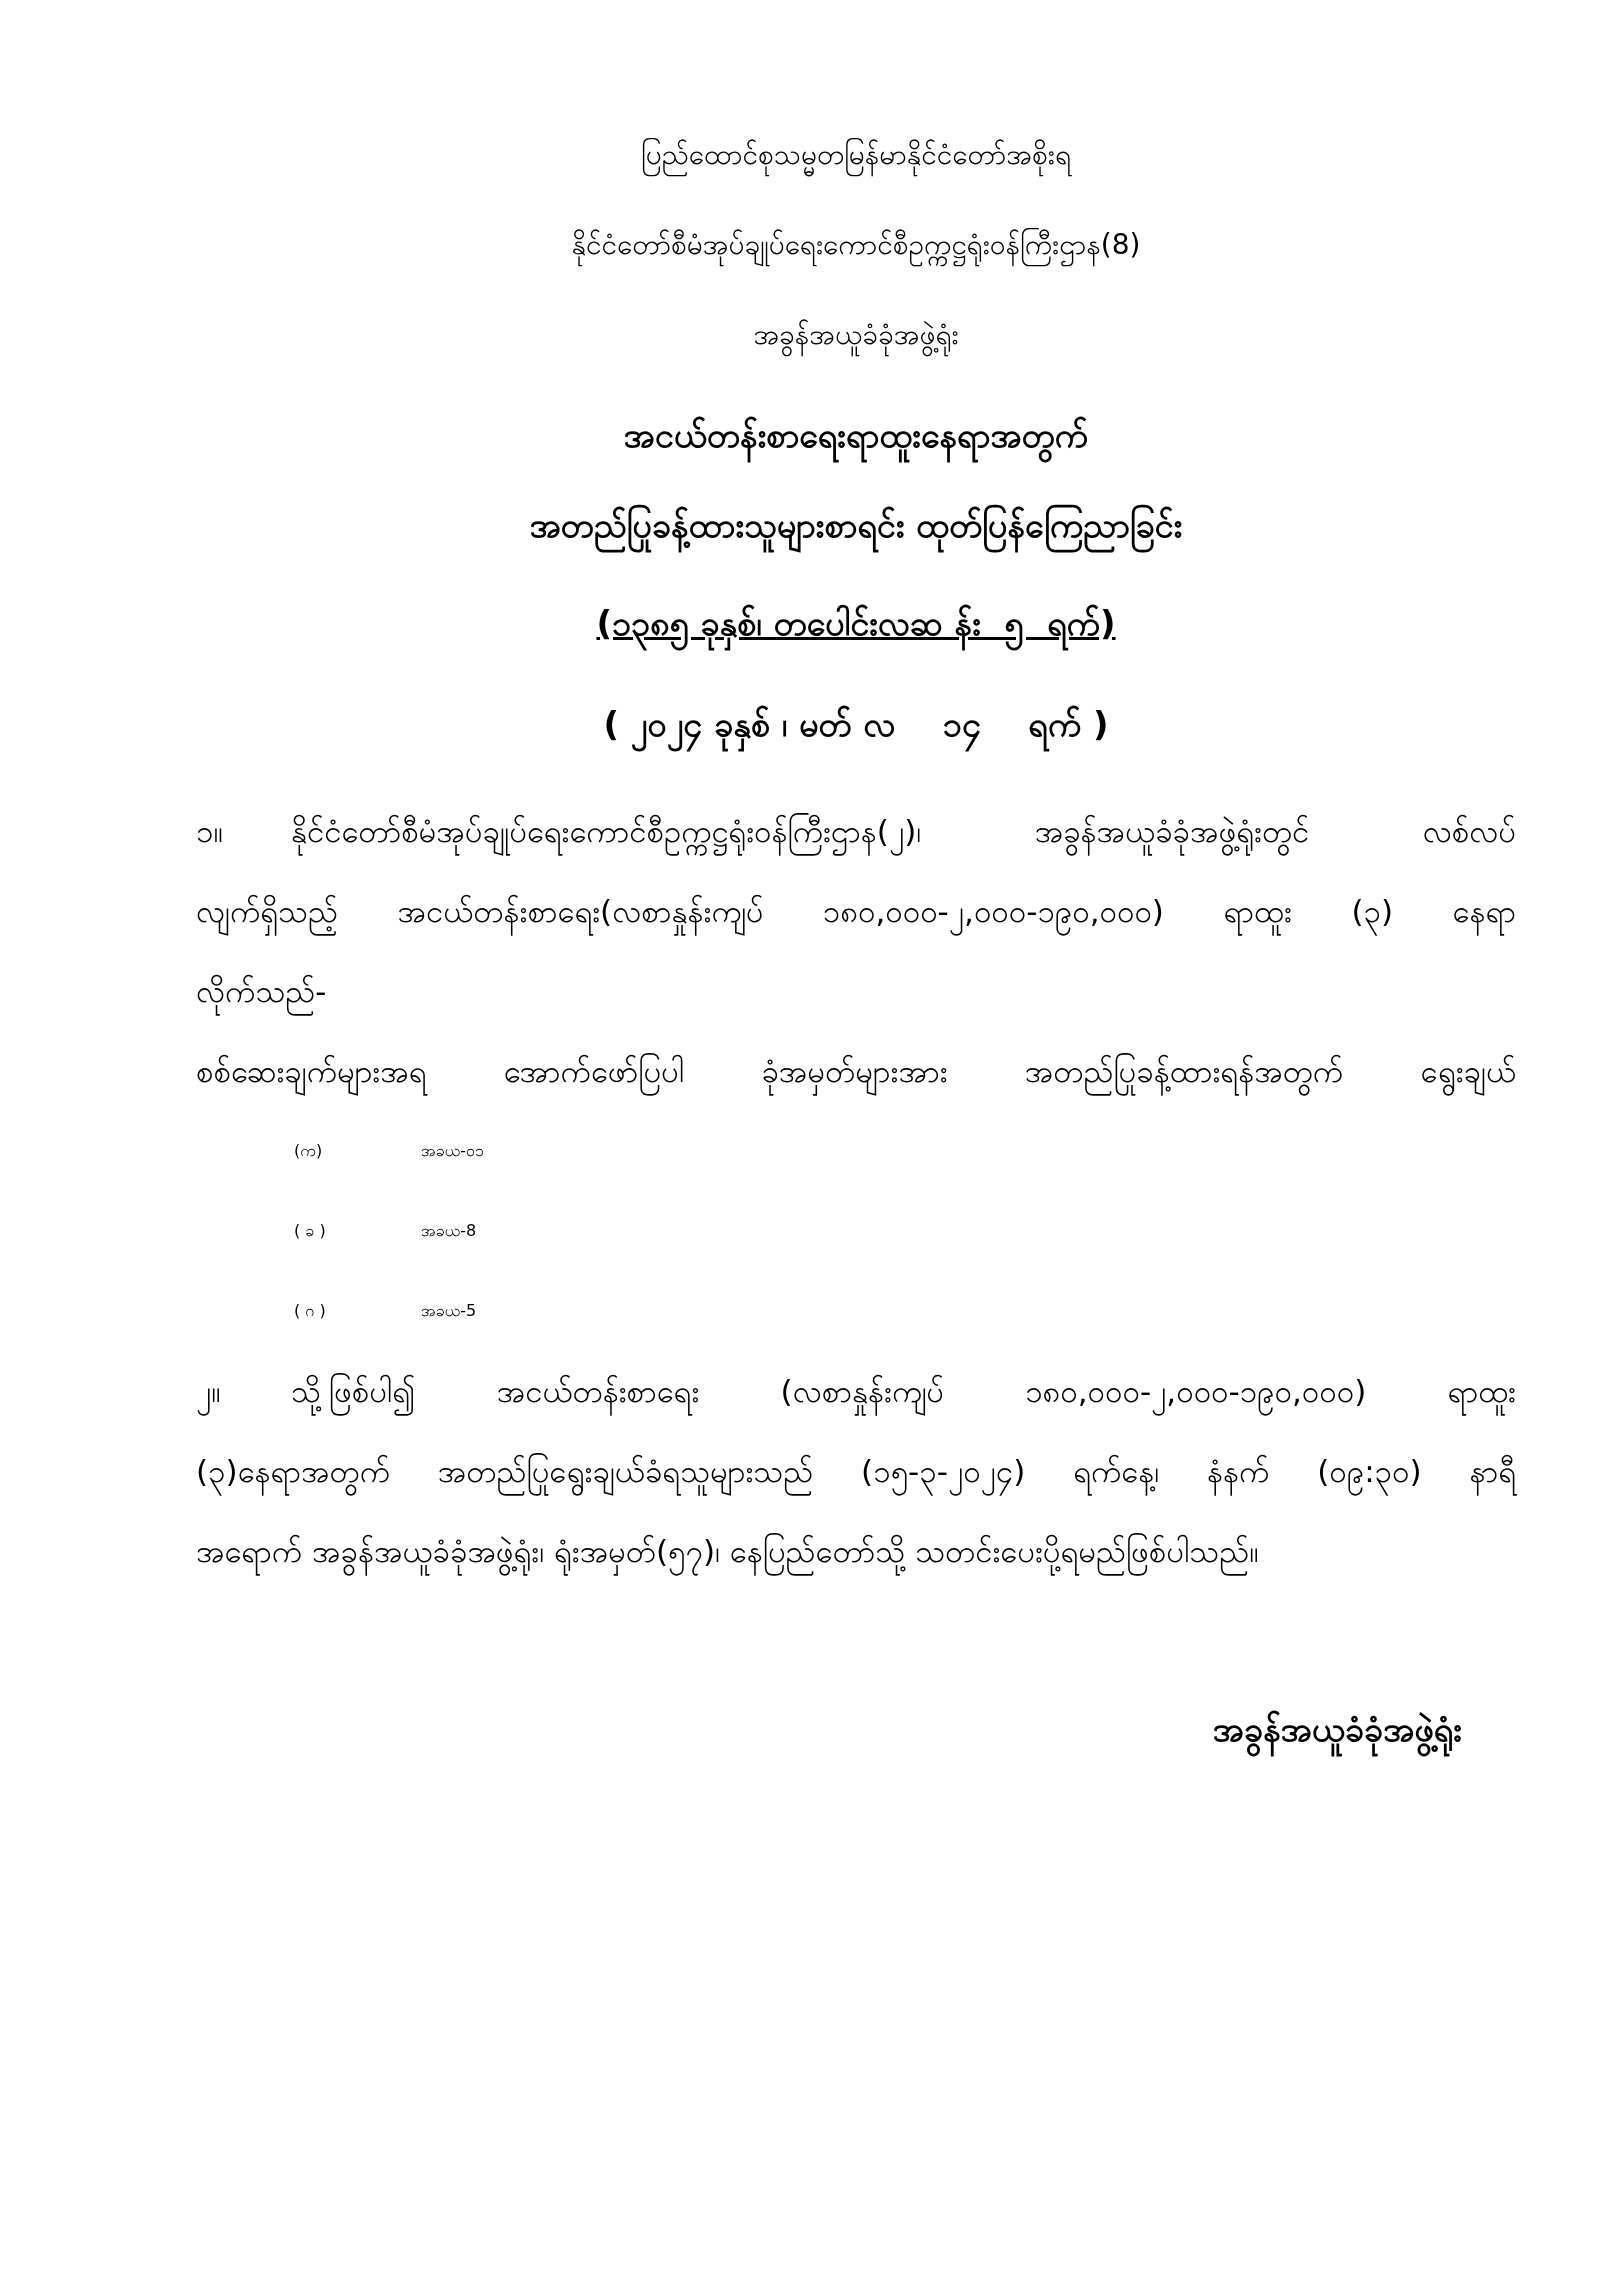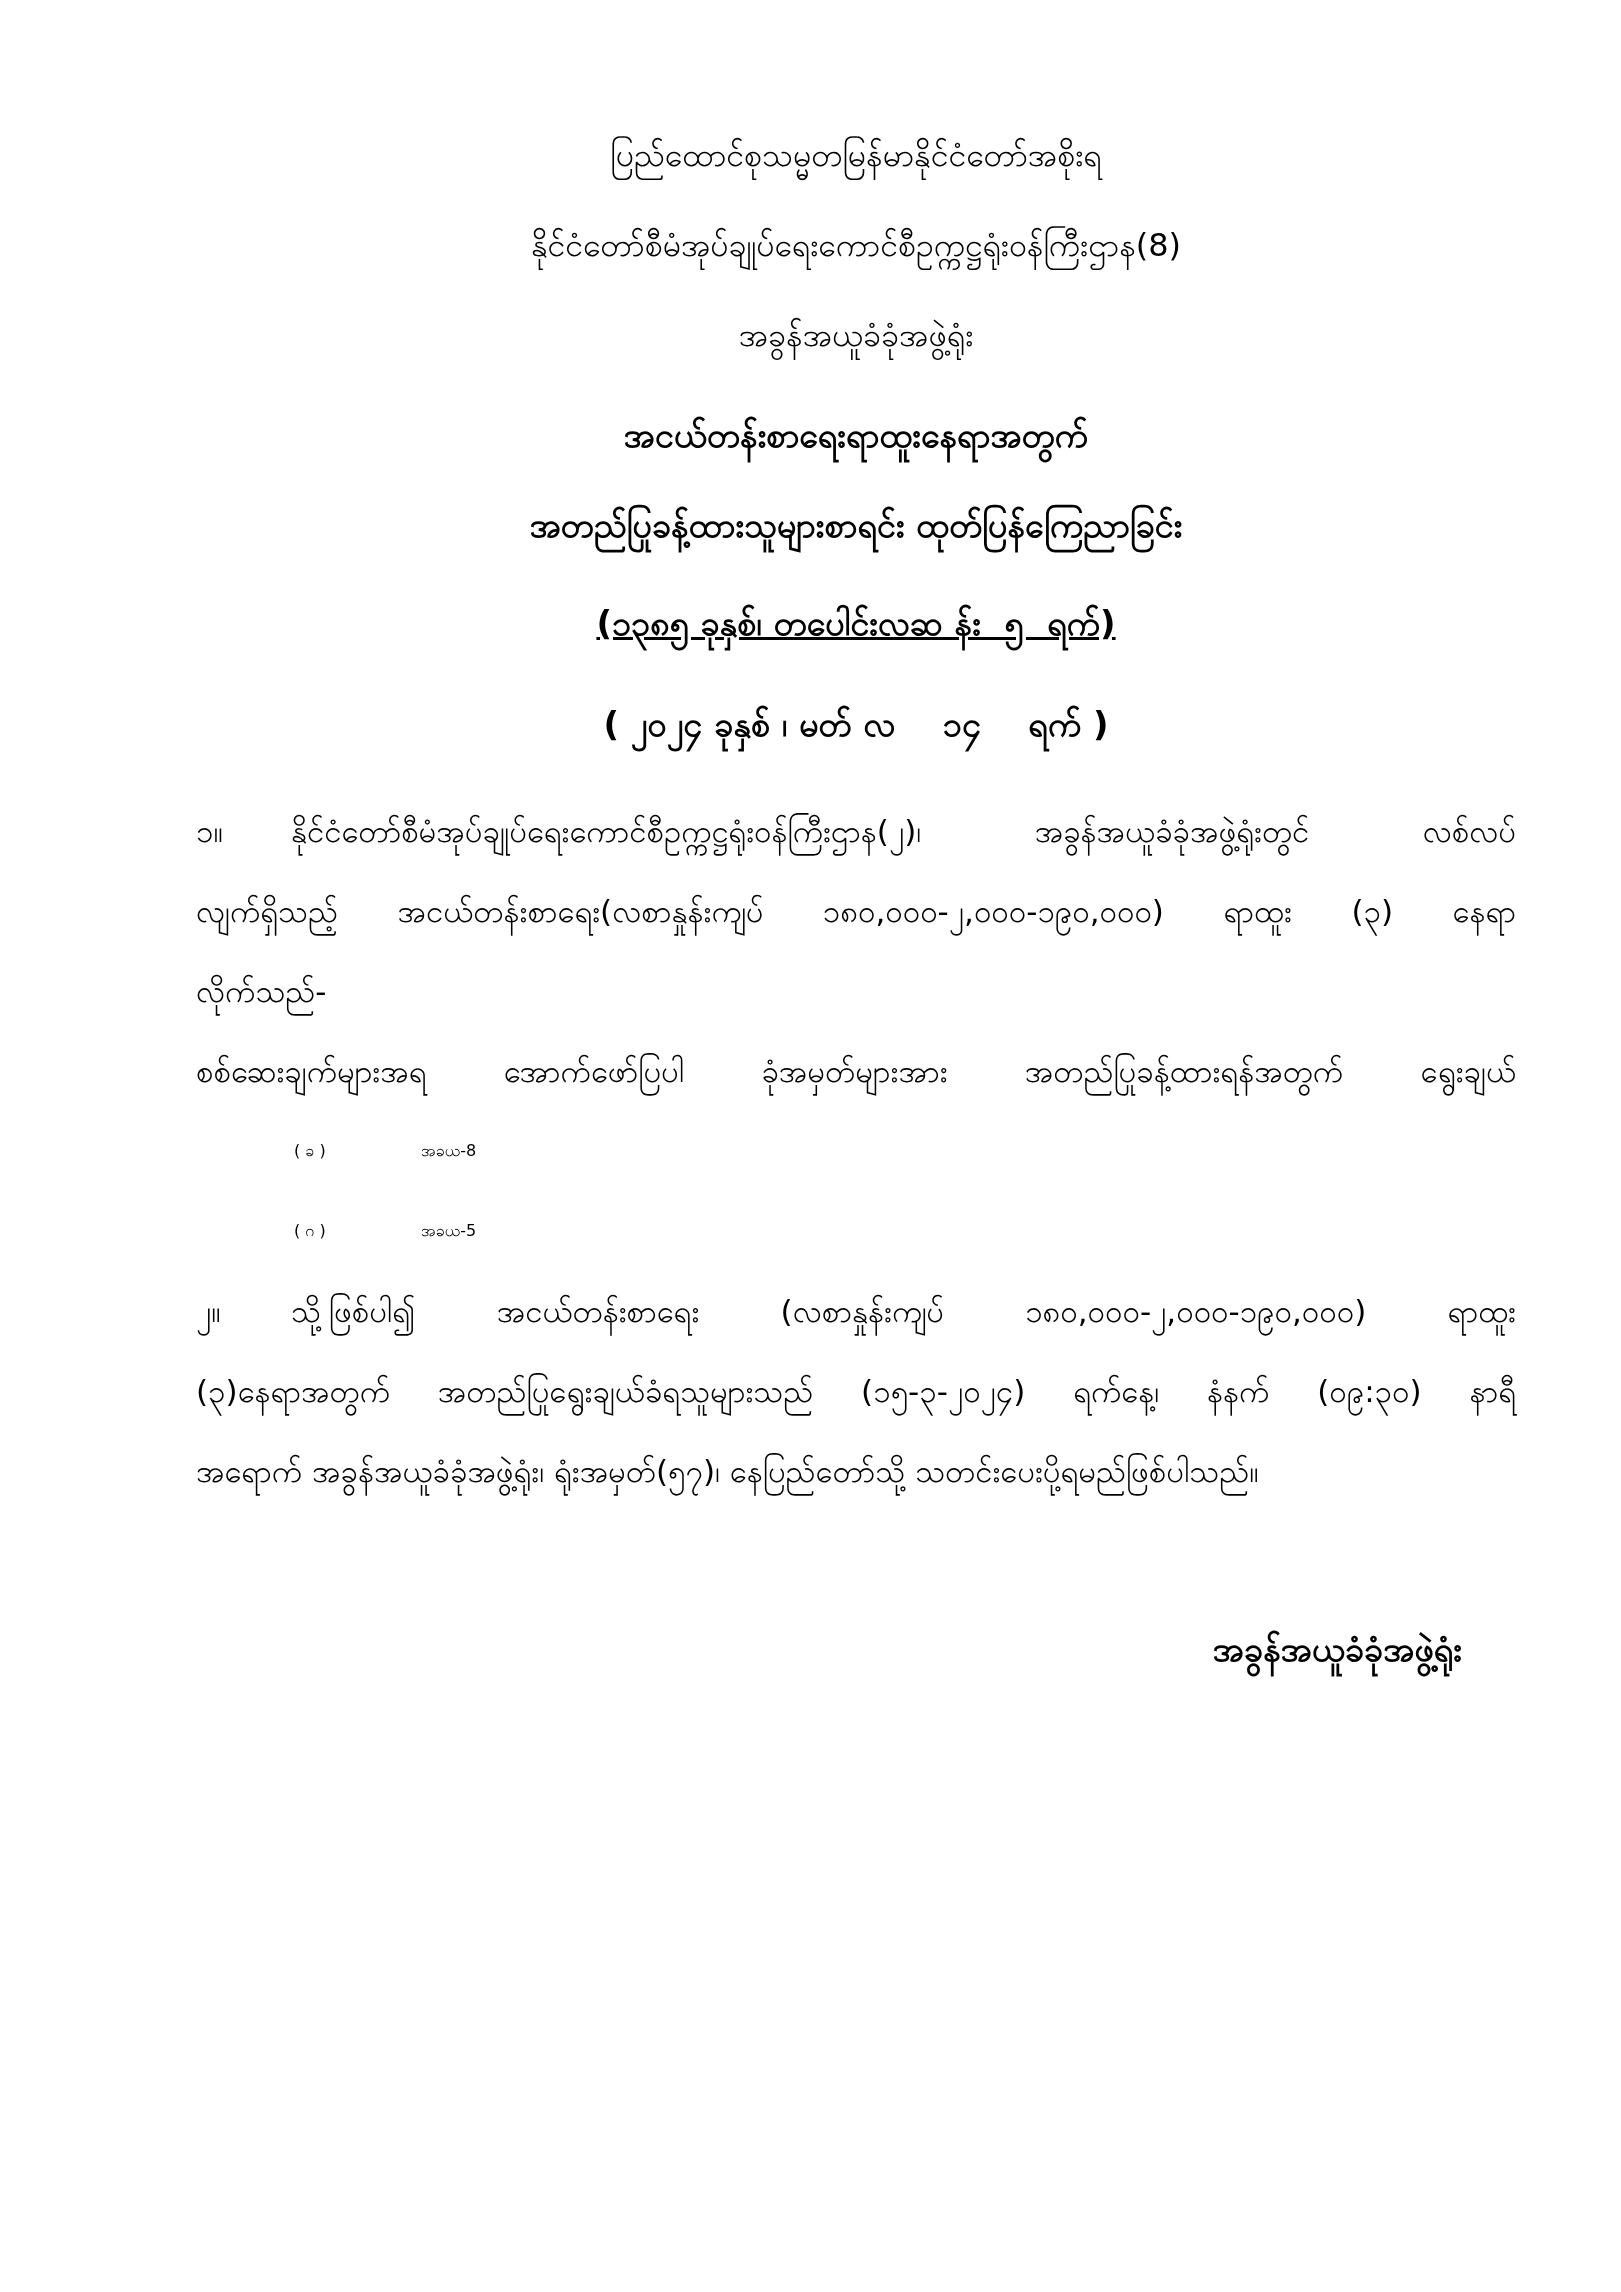--- a/index.html
+++ b/index.html
@@ -21,21 +21,21 @@
     left: 196px;
     right: 105px;
     top: 0;
   }
   
   .header-block {
     margin-top: 110px;
     text-align: center;
   }
   .header-line {
-    font-size: 32px;
+    font-size: 28px;
     line-height: 90px;
     white-space: pre-wrap;
   }
   .title-line {
     font-size: 34px;
     font-weight: bold;
     text-align: center;
     line-height: 90px;
     white-space: pre-wrap;
   }
@@ -101,20 +101,23 @@
       <div class="line fill">
         <span class="para-num">၁။</span><span>နိုင်ငံတော်စီမံအုပ်ချုပ်ရေးကောင်စီဥက္ကဋ္ဌရုံးဝန်ကြီးဌာန(၂)၊ အခွန်အယူခံခုံအဖွဲ့ရုံးတွင် လစ်လပ်</span>
       </div>
       <div class="line fill">လျက်ရှိသည့် အငယ်တန်းစာရေး(လစာနှုန်းကျပ် ၁၈၀,၀၀၀-၂,၀၀၀-၁၉၀,၀၀၀) ရာထူး (၃) နေရာ</div>
       <div class="line">လိုက်သည်-</div>
       <div class="line fill">စစ်ဆေးချက်များအရ အောက်ဖော်ပြပါ ခုံအမှတ်များအား အတည်ပြုခန့်ထားရန်အတွက် ရွေးချယ်</div>
     </div>
 
     <div class="roll-list">
       <div class="roll-item">
+        <span class="roll-label">(က)</span><span>အခယ-၀၁</span>
+      </div>
+      <div class="roll-item">
         <span class="roll-label">( ခ )</span><span>အခယ-8</span>
       </div>
       <div class="roll-item">
         <span class="roll-label">( ဂ )</span><span>အခယ-5</span>
       </div>
     </div>
 
     <div class="body-block" style="margin-top:0;">
       <div class="line fill">
         <span class="para-num">၂။</span><span>သို့ဖြစ်ပါ၍ အငယ်တန်းစာရေး (လစာနှုန်းကျပ် ၁၈၀,၀၀၀-၂,၀၀၀-၁၉၀,၀၀၀) ရာထူး</span>

